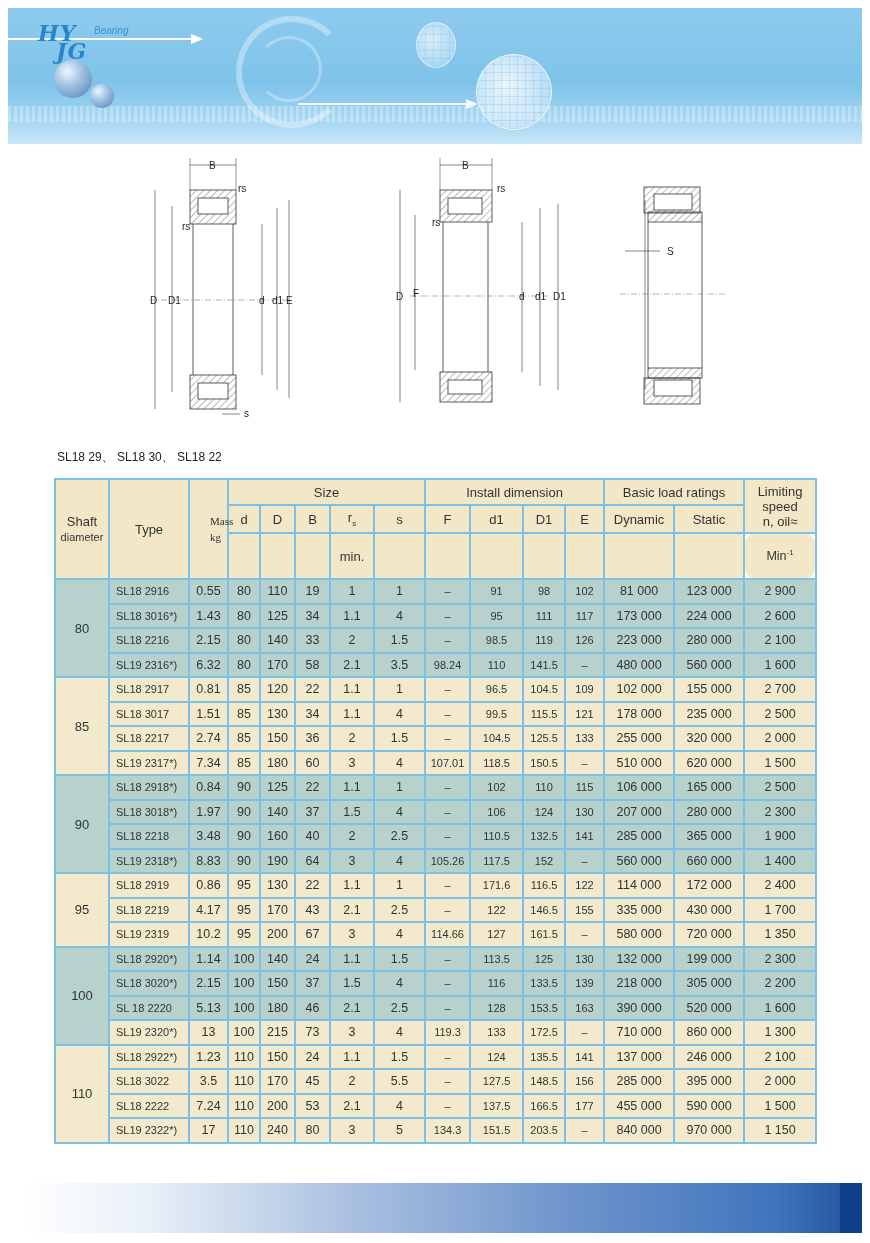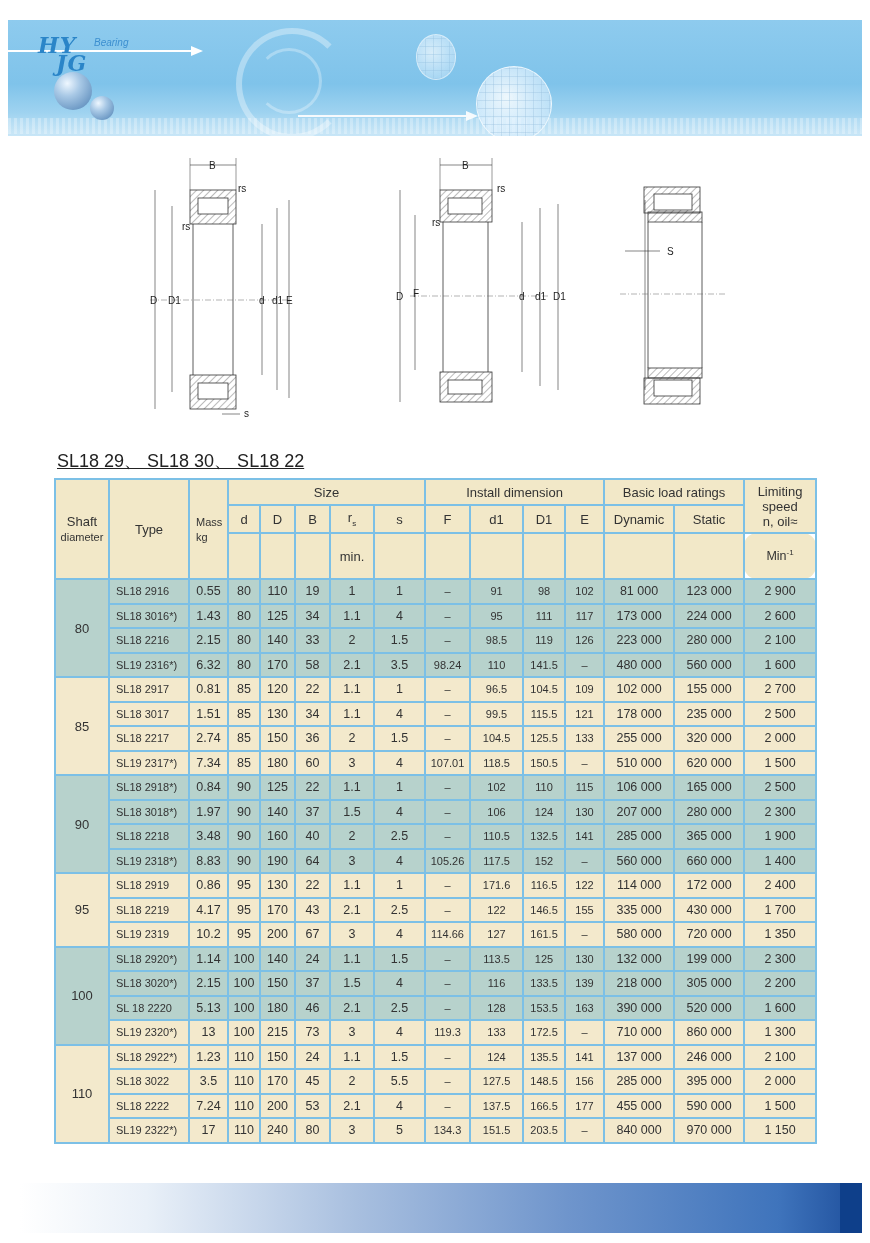--- a/index.html
+++ b/index.html
@@ -1,19 +1,19 @@
 <!DOCTYPE html>
 <html><head>
 <meta charset="utf-8">
 <style>
   html, body { margin:0; padding:0; background:#ffffff; }
   body { width:870px; height:1243px; position:relative; overflow:hidden; font-family:"Liberation Sans", sans-serif; color:#222; }
 
   
-  .banner { position:absolute; left:8px; top:20px; width:854px; height:116px;
+  .banner { position:absolute; left:8px; top:8px; width:854px; height:136px;
     background: linear-gradient(180deg, #8ecbee 0%, #7fc3ea 55%, #9fd3f0 80%, #c8e6f7 100%); overflow:hidden; }
   .banner .stripe { position:absolute; left:0; right:0; top:98px; height:16px;
     background: repeating-linear-gradient(90deg, rgba(255,255,255,0.55) 0 3px, rgba(255,255,255,0.15) 3px 6px); opacity:0.6; }
   .banner .arrow1 { position:absolute; left:0; top:30px; width:185px; height:2px; background:#fff; }
   .banner .arrow1:after { content:""; position:absolute; right:-10px; top:-4px; border-left:12px solid #fff; border-top:5px solid transparent; border-bottom:5px solid transparent; }
   .banner .arrow2 { position:absolute; left:290px; top:95px; width:170px; height:2px; background:#fff; opacity:0.9; }
   .banner .arrow2:after { content:""; position:absolute; right:-10px; top:-4px; border-left:12px solid #fff; border-top:5px solid transparent; border-bottom:5px solid transparent; }
   .banner .swirl { position:absolute; left:228px; top:8px; width:100px; height:100px; border-radius:50%;
     border:6px solid rgba(255,255,255,0.35); border-right-color:transparent; }
   .banner .swirl2 { position:absolute; left:248px; top:28px; width:60px; height:60px; border-radius:50%;
@@ -36,21 +36,21 @@
 
   
   .diagram { position:absolute; }
   .dg1 { left:130px; top:150px; width:180px; height:280px; }
   .dg2 { left:380px; top:150px; width:200px; height:260px; }
   .dg3 { left:600px; top:170px; width:140px; height:240px; }
   .diagram svg { width:100%; height:100%; }
   .diagram text { font-family:"Liberation Sans", sans-serif; font-size:10px; fill:#222; }
 
   
-  .series-title { position:absolute; left:57px; top:449px; font-size:18px; color:#222;text-decoration:underline; }
+  .series-title { position:absolute; left:57px; top:449px; font-size:12px; color:#222; }
 
   
   .spec { position:absolute; left:54px; top:478px; width:761px; border-collapse:collapse; table-layout:fixed; font-size:12.5px; color:#333; }
   .spec td, .spec th { border:2px solid #7cc0e6; text-align:center; padding:0; font-weight:normal; }
   .spec thead th { background:#f2e8c8; color:#333;margin-top:16px; }
   .spec thead .r1 th { height:24px; font-size:13px; }
   .spec thead .r2 th { height:26px; font-size:13px; }
   .spec thead .r3 th { height:44px; font-size:13px; }
   .spec thead .r3b th { height:20px;border-radius:13px; }
   .spec tbody td { height:22.5px; font-size:12.5px; }
@@ -203,21 +203,21 @@
       <col style="width:70px">
       <col style="width:72px">
   </colgroup>
   <thead>
     <tr class="r1">
       <th rowspan="4">
         <span>Shaft</span><br>
         <span class="small">diameter</span>
       </th>
       <th rowspan="4">Type</th>
-      <th rowspan="4" style="text-align:left;padding-left:6px;">
+      <th rowspan="4" style="text-align:left;padding-left:20px;font-family:Liberation Serif, serif;">
         <span class="small">Mass</span><br>
         <span class="small">kg</span>
       </th>
       <th colspan="5">Size</th>
       <th colspan="4">Install dimension</th>
       <th colspan="2">Basic load ratings</th>
       <th rowspan="3">
         <span>Limiting</span><br>
         <span>speed</span><br>
         <span>n, oil≈</span>

